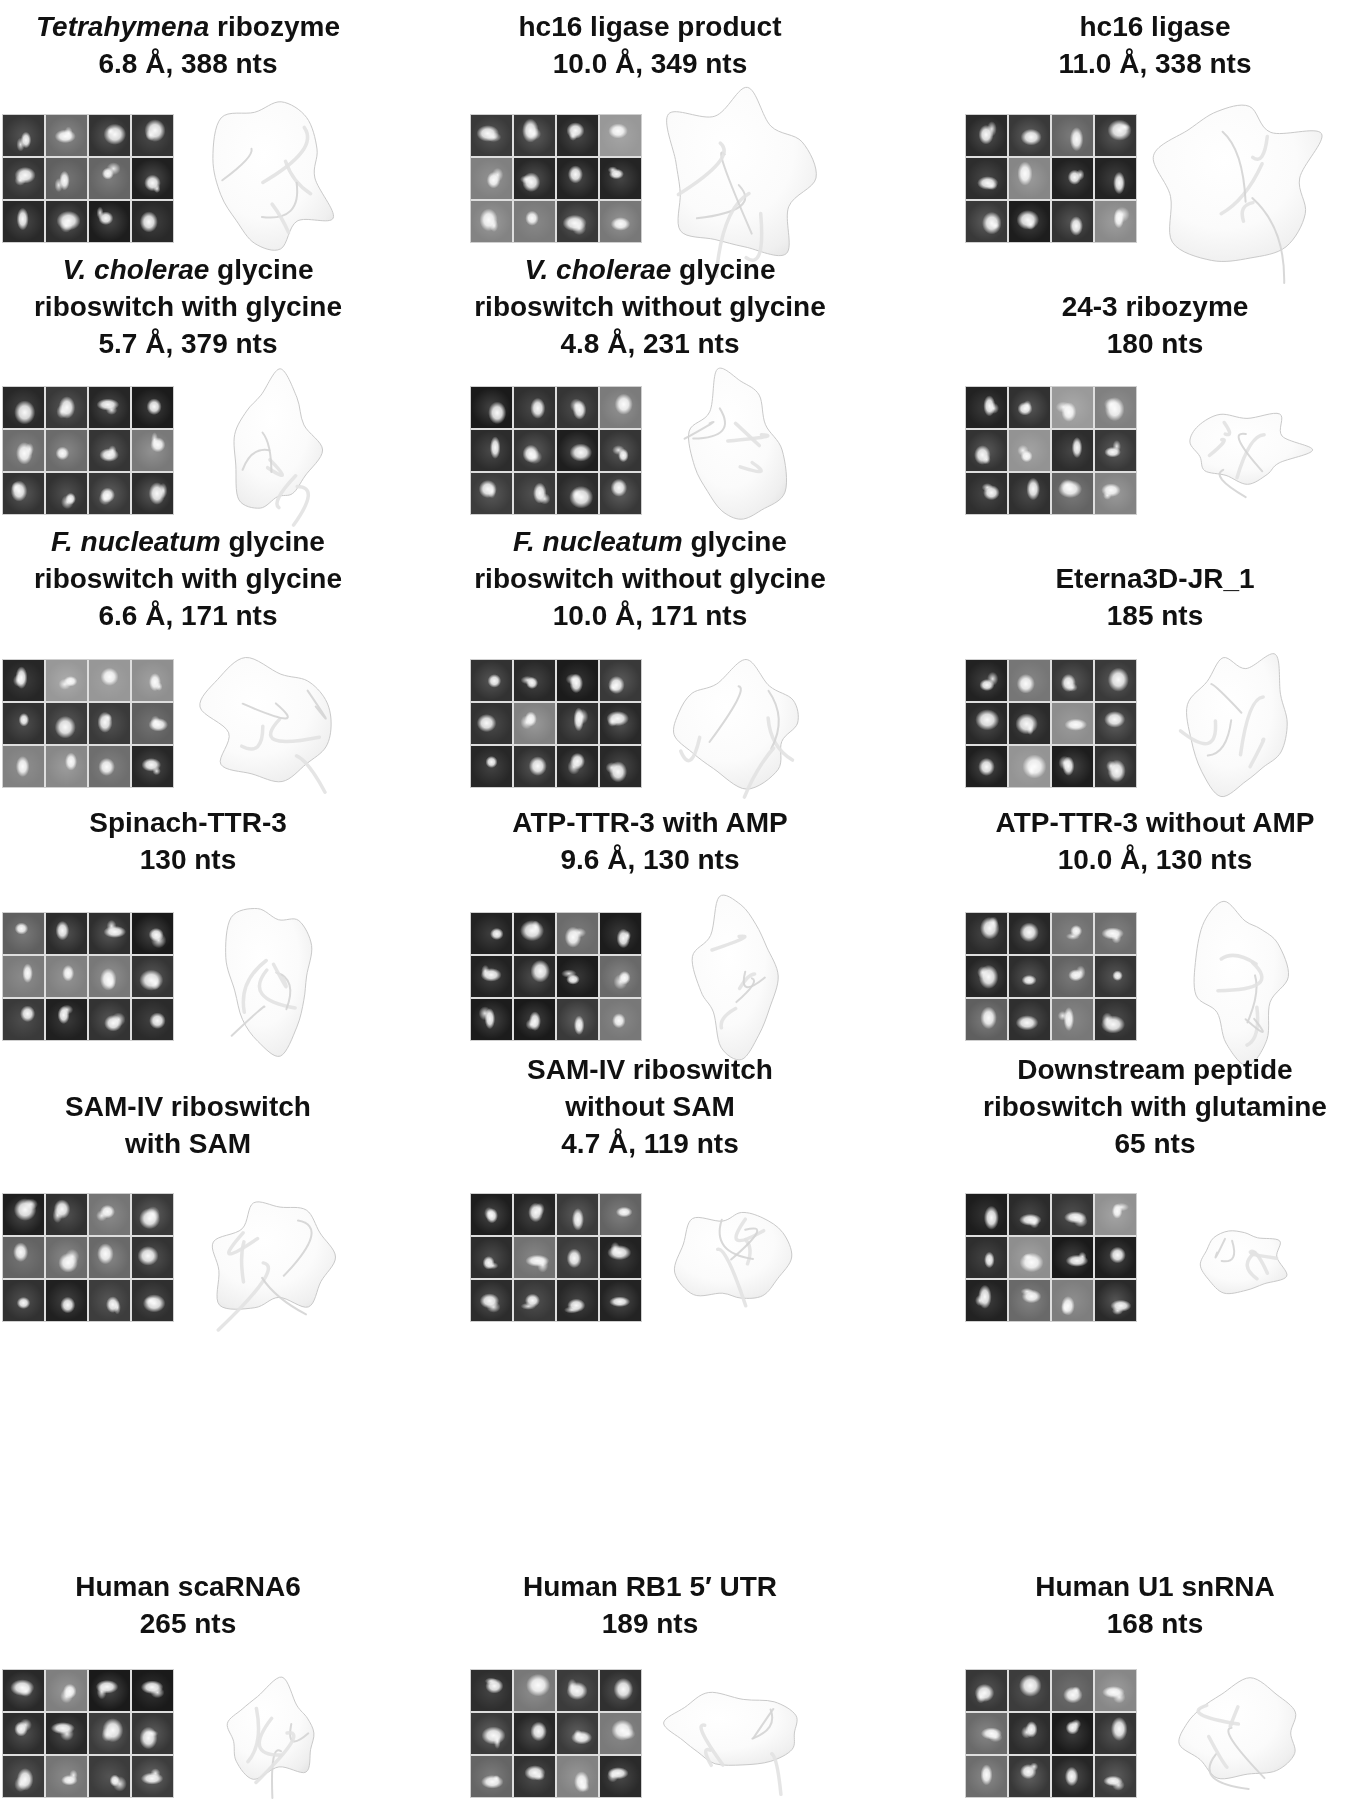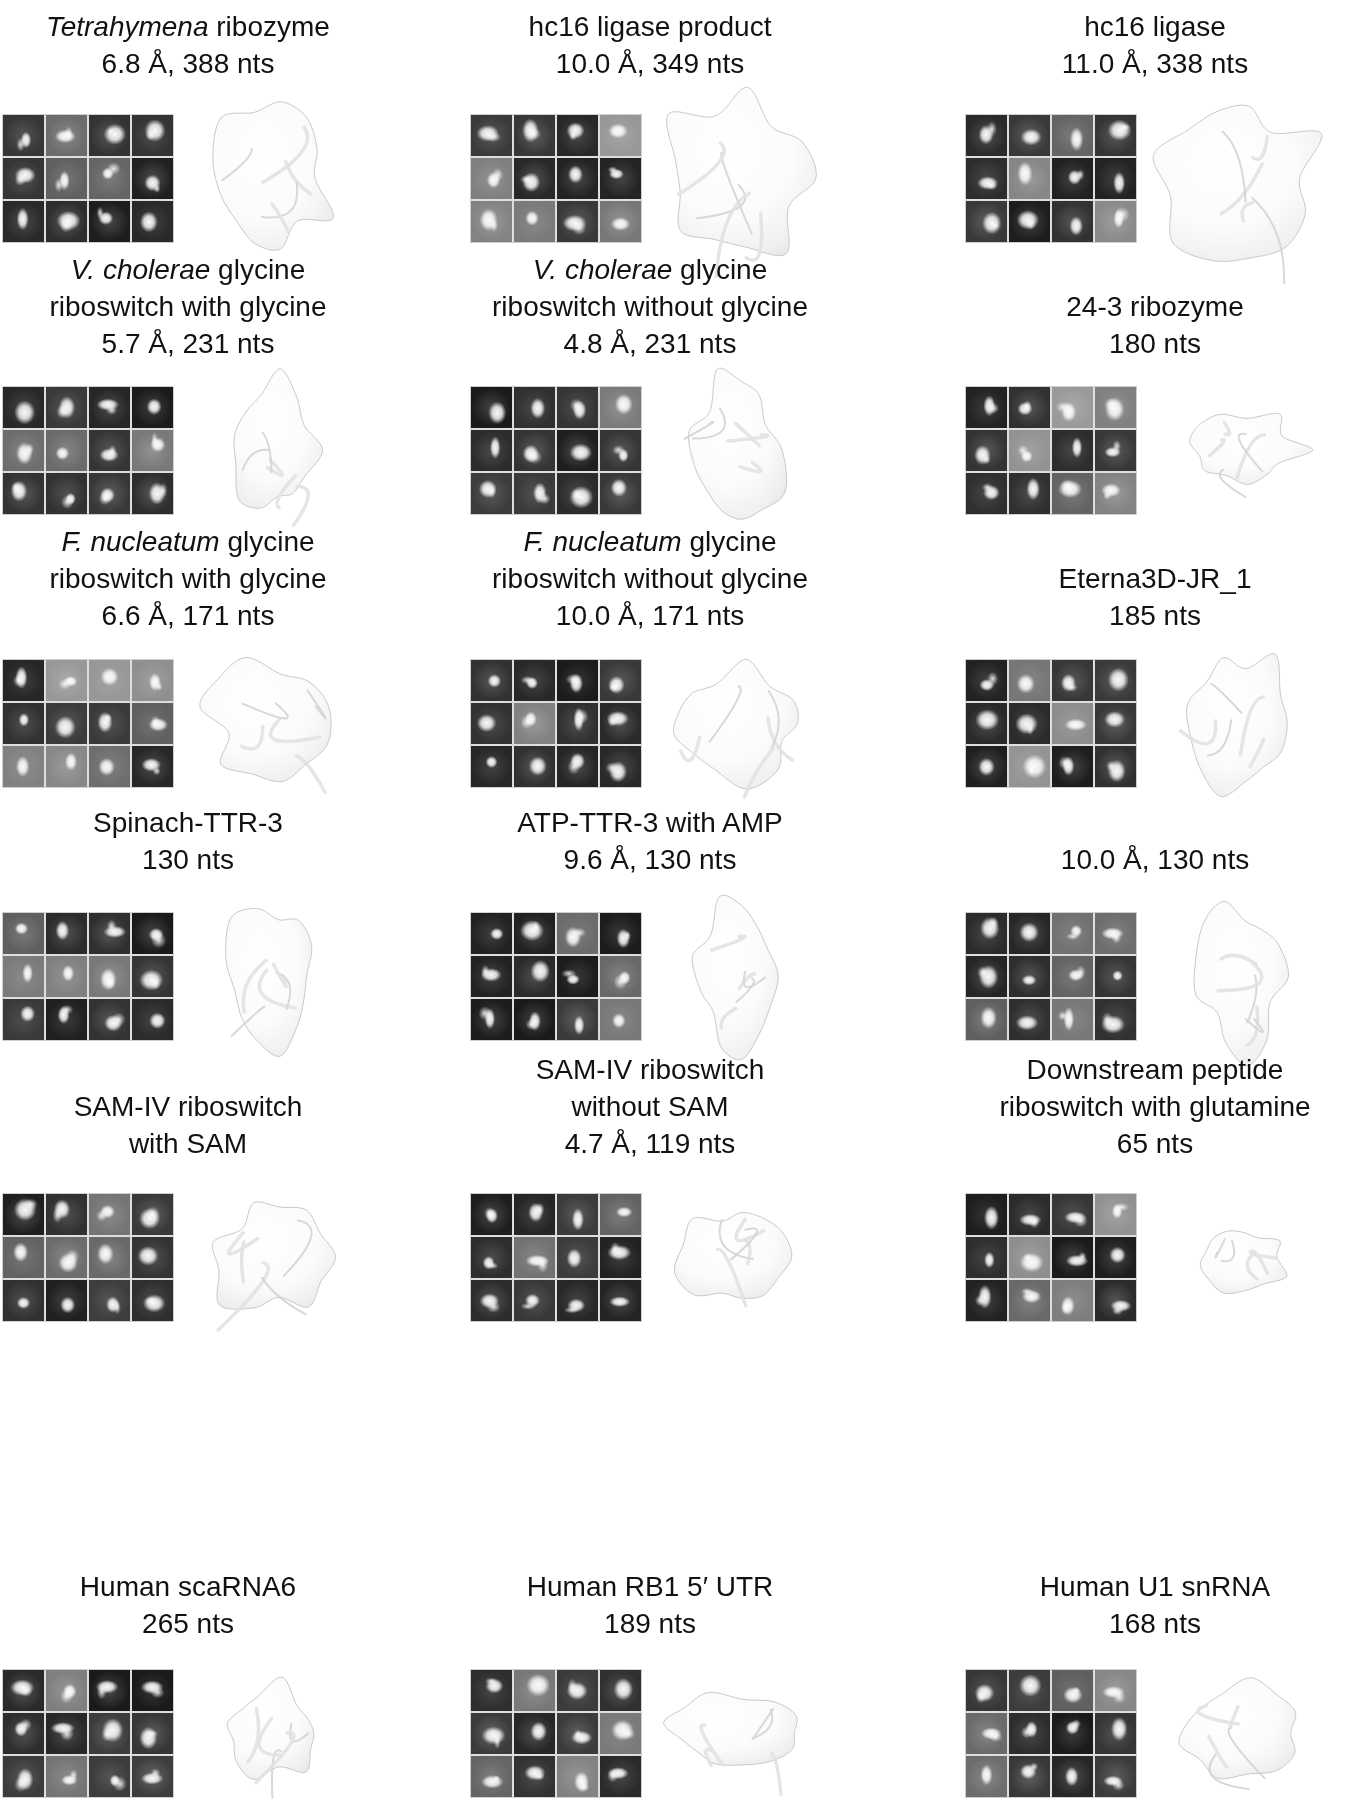--- a/index.html
+++ b/index.html
@@ -12,21 +12,21 @@
   .panel { box-sizing:border-box; }
   .panel-inner { display:flex; flex-direction:column; }
   .panel.c0 .panel-inner { margin-left:2px;  width:372px; }
   .panel.c1 .panel-inner { margin-left:14px; width:360px; }
   .panel.c2 .panel-inner { margin-left:52px; width:380px; }
 
   .title-area {
     display:flex; flex-direction:column; justify-content:flex-end;
     text-align:center; font-size:28px; line-height:37px; color:#111111;
   }
-  .title-line { white-space:nowrap; }
+  .title-line { white-space:nowrap;font-weight:bold; }
   .it { font-style:italic; }
 
   .image-area { display:flex; align-items:center; }
 
   .r1 .title-area{height:82px}  .r1 .image-area{height:140px;margin-top:26px}
   .r2 .title-area{height:114px} .r2 .image-area{height:132px;margin-top:22px}
   .r3 .title-area{height:118px} .r3 .image-area{height:134px;margin-top:22px}
   .r4 .title-area{height:88px}  .r4 .image-area{height:148px;margin-top:24px}
   .r5 .title-area{height:112px} .r5 .image-area{height:146px;margin-top:22px}
   .r6 .title-area{height:312px} .r6 .image-area{height:134px;margin-top:24px}
@@ -175,21 +175,21 @@
       </div>
     </div>
   </div>
     </div>
   <div class="panel-row r2">
       <div class="panel c0">
     <div class="panel-inner">
       <div class="title-area">
             <div class="title-line"><span class="it">V. cholerae</span><span> glycine</span></div>
             <div class="title-line"><span>riboswitch with glycine</span></div>
-            <div class="title-line"><span>5.7 Å, 231 nts</span></div>
+            <div class="title-line"><span>5.7 Å, 379 nts</span></div>
           </div>
       <div class="image-area">
         <div class="class-grid">
               <div class="ca-cell" style="background: radial-gradient(14px 16px at 53% 62%, rgba(255, 255, 255, 0.97) 0%, rgba(255, 255, 255, 0.8) 40%, rgba(255, 255, 255, 0) 75%), radial-gradient(circle, rgba(255, 255, 255, 0.13) 0%, rgba(255, 255, 255, 0) 68%), rgb(40, 40, 40);"></div>
               <div class="ca-cell" style="background: radial-gradient(11px 15px at 51% 50%, rgba(255, 255, 255, 0.97) 0%, rgba(255, 255, 255, 0.8) 40%, rgba(255, 255, 255, 0) 75%), radial-gradient(8px 10px at 39% 60%, rgba(255, 255, 255, 0.85) 0%, rgba(255, 255, 255, 0) 70%), radial-gradient(circle, rgba(255, 255, 255, 0.15) 0%, rgba(255, 255, 255, 0) 68%), rgb(57, 57, 57);"></div>
               <div class="ca-cell" style="background: radial-gradient(15px 8px at 46% 43%, rgba(255, 255, 255, 0.97) 0%, rgba(255, 255, 255, 0.8) 40%, rgba(255, 255, 255, 0) 75%), radial-gradient(8px 7px at 55% 56%, rgba(255, 255, 255, 0.85) 0%, rgba(255, 255, 255, 0) 70%), radial-gradient(circle, rgba(255, 255, 255, 0.17) 0%, rgba(255, 255, 255, 0) 68%), rgb(38, 38, 38);"></div>
               <div class="ca-cell" style="background: radial-gradient(10px 11px at 54% 48%, rgba(255, 255, 255, 0.97) 0%, rgba(255, 255, 255, 0.8) 40%, rgba(255, 255, 255, 0) 75%), radial-gradient(circle, rgba(255, 255, 255, 0.15) 0%, rgba(255, 255, 255, 0) 68%), rgb(27, 27, 27);"></div>
               <div class="ca-cell" style="background: radial-gradient(11px 15px at 52% 57%, rgba(255, 255, 255, 0.97) 0%, rgba(255, 255, 255, 0.8) 40%, rgba(255, 255, 255, 0) 75%), radial-gradient(6px 9px at 65% 47%, rgba(255, 255, 255, 0.85) 0%, rgba(255, 255, 255, 0) 70%), radial-gradient(circle, rgba(255, 255, 255, 0.15) 0%, rgba(255, 255, 255, 0) 68%), rgb(109, 109, 109);"></div>
               <div class="ca-cell" style="background: radial-gradient(9px 9px at 40% 57%, rgba(255, 255, 255, 0.97) 0%, rgba(255, 255, 255, 0.8) 40%, rgba(255, 255, 255, 0) 75%), radial-gradient(circle, rgba(255, 255, 255, 0.18) 0%, rgba(255, 255, 255, 0) 68%), rgb(107, 107, 107);"></div>
               <div class="ca-cell" style="background: radial-gradient(13px 9px at 49% 61%, rgba(255, 255, 255, 0.97) 0%, rgba(255, 255, 255, 0.8) 40%, rgba(255, 255, 255, 0) 75%), radial-gradient(6px 8px at 57% 51%, rgba(255, 255, 255, 0.85) 0%, rgba(255, 255, 255, 0) 70%), radial-gradient(circle, rgba(255, 255, 255, 0.16) 0%, rgba(255, 255, 255, 0) 68%), rgb(53, 53, 53);"></div>
@@ -517,20 +517,21 @@
                 <path d="M 70.9 97.4 q 8.4 2.8 -15.5 23.7" fill="none" stroke="#d4d4d4" stroke-width="2" stroke-linecap="round" opacity="0.9"></path>
                 <path d="M 58.1 55.4 q 19.5 -2.2 -27.1 13.6" fill="none" stroke="#e2e2e2" stroke-width="3.5" stroke-linecap="round" opacity="0.9"></path>
               </svg>
             </div>
       </div>
     </div>
   </div>
       <div class="panel c2">
     <div class="panel-inner">
       <div class="title-area">
+            <div class="title-line"><span>ATP-TTR-3 without AMP</span></div>
             <div class="title-line"><span>10.0 Å, 130 nts</span></div>
           </div>
       <div class="image-area">
         <div class="class-grid">
               <div class="ca-cell" style="background: radial-gradient(13px 15px at 58% 37%, rgba(255, 255, 255, 0.97) 0%, rgba(255, 255, 255, 0.8) 40%, rgba(255, 255, 255, 0) 75%), radial-gradient(7px 9px at 67% 24%, rgba(255, 255, 255, 0.85) 0%, rgba(255, 255, 255, 0) 70%), radial-gradient(circle, rgba(255, 255, 255, 0.13) 0%, rgba(255, 255, 255, 0) 68%), rgb(43, 43, 43);"></div>
               <div class="ca-cell" style="background: radial-gradient(13px 13px at 49% 47%, rgba(255, 255, 255, 0.97) 0%, rgba(255, 255, 255, 0.8) 40%, rgba(255, 255, 255, 0) 75%), radial-gradient(circle, rgba(255, 255, 255, 0.17) 0%, rgba(255, 255, 255, 0) 68%), rgb(39, 39, 39);"></div>
               <div class="ca-cell" style="background: radial-gradient(8px 8px at 59% 44%, rgba(255, 255, 255, 0.97) 0%, rgba(255, 255, 255, 0.8) 40%, rgba(255, 255, 255, 0) 75%), radial-gradient(10px 5px at 51% 57%, rgba(255, 255, 255, 0.85) 0%, rgba(255, 255, 255, 0) 70%), radial-gradient(circle, rgba(255, 255, 255, 0.11) 0%, rgba(255, 255, 255, 0) 68%), rgb(113, 113, 113);"></div>
               <div class="ca-cell" style="background: radial-gradient(15px 8px at 43% 50%, rgba(255, 255, 255, 0.97) 0%, rgba(255, 255, 255, 0.8) 40%, rgba(255, 255, 255, 0) 75%), radial-gradient(7px 8px at 52% 61%, rgba(255, 255, 255, 0.85) 0%, rgba(255, 255, 255, 0) 70%), radial-gradient(circle, rgba(255, 255, 255, 0.14) 0%, rgba(255, 255, 255, 0) 68%), rgb(109, 109, 109);"></div>
               <div class="ca-cell" style="background: radial-gradient(13px 16px at 55% 51%, rgba(255, 255, 255, 0.97) 0%, rgba(255, 255, 255, 0.8) 40%, rgba(255, 255, 255, 0) 75%), radial-gradient(8px 9px at 41% 40%, rgba(255, 255, 255, 0.85) 0%, rgba(255, 255, 255, 0) 70%), radial-gradient(circle, rgba(255, 255, 255, 0.19) 0%, rgba(255, 255, 255, 0) 68%), rgb(37, 37, 37);"></div>
               <div class="ca-cell" style="background: radial-gradient(10px 7px at 49% 59%, rgba(255, 255, 255, 0.97) 0%, rgba(255, 255, 255, 0.8) 40%, rgba(255, 255, 255, 0) 75%), radial-gradient(circle, rgba(255, 255, 255, 0.18) 0%, rgba(255, 255, 255, 0) 68%), rgb(46, 46, 46);"></div>

